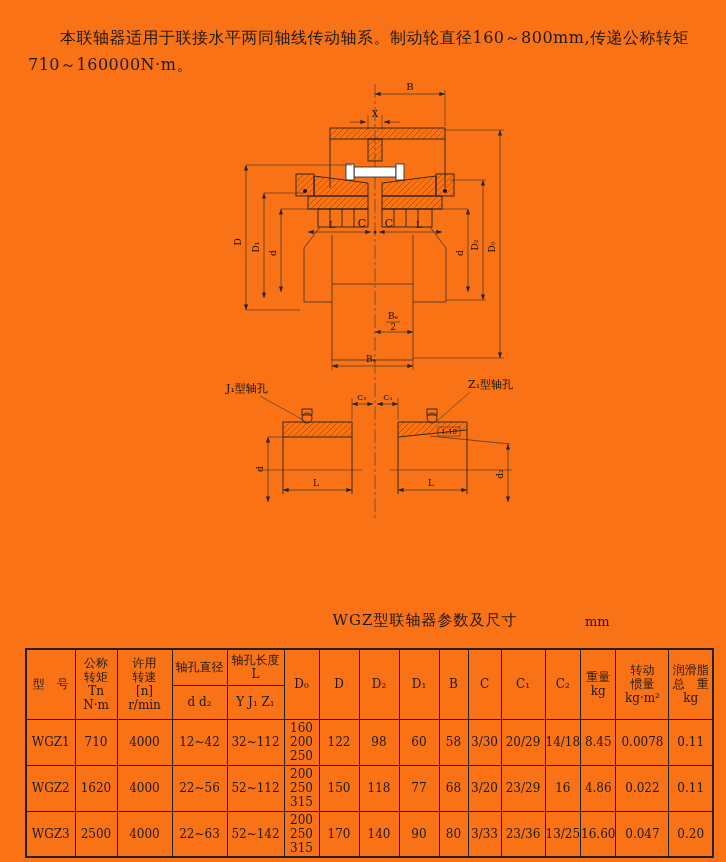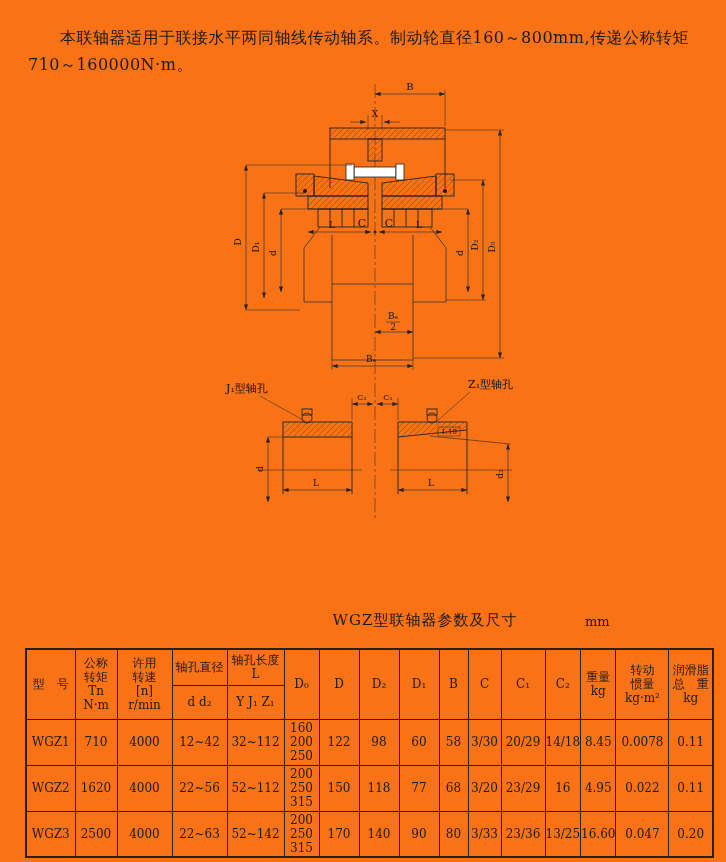--- a/index.html
+++ b/index.html
@@ -317,21 +317,21 @@
           <span class="hl">250</span>
           <span class="hl">315</span>
         </td>
         <td>150</td>
         <td>118</td>
         <td>77</td>
         <td>68</td>
         <td>3/20</td>
         <td>23/29</td>
         <td>16</td>
-        <td>4.95</td>
+        <td>4.86</td>
         <td>0.022</td>
         <td>0.11</td>
       </tr>
 
       <tr style="height:46px">
         <td>WGZ3</td>
         <td>2500</td>
         <td>4000</td>
         <td>22~63</td>
         <td>52~142</td>

